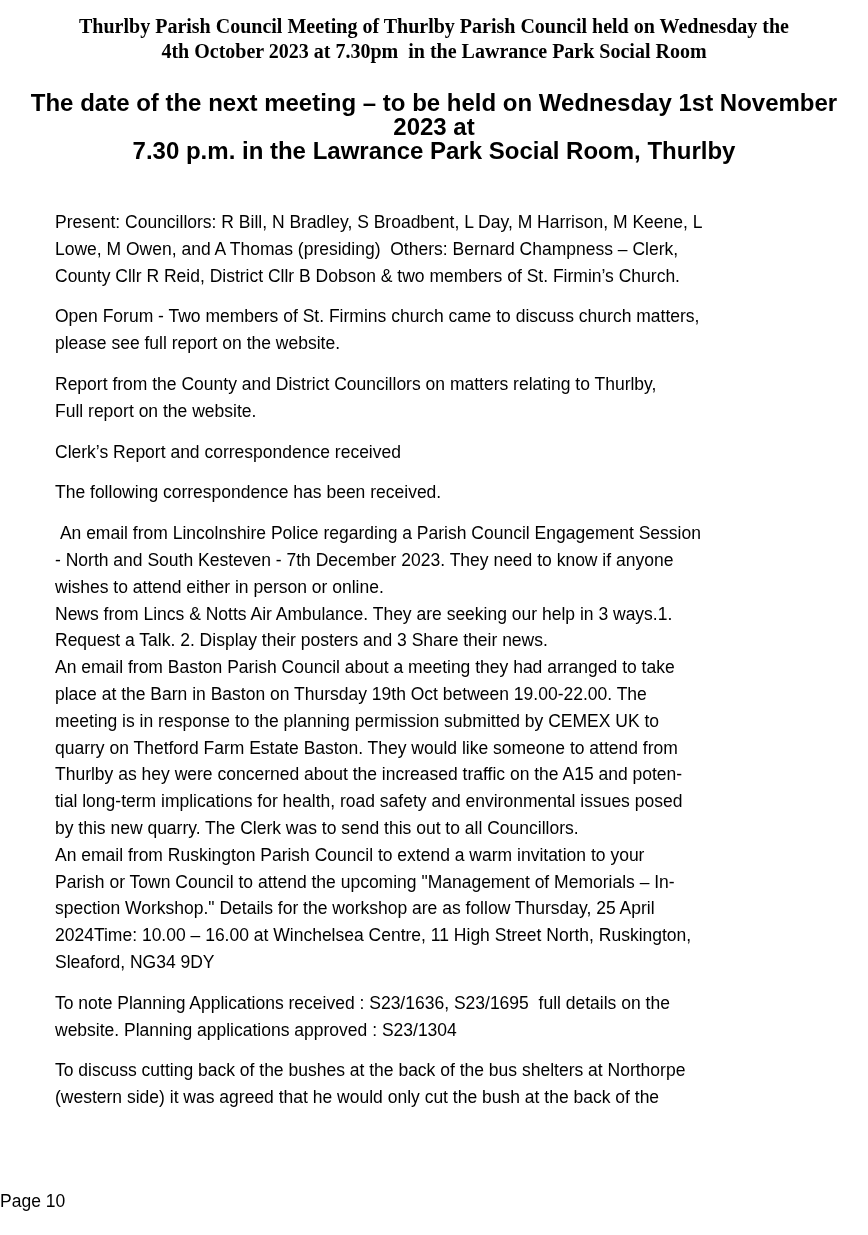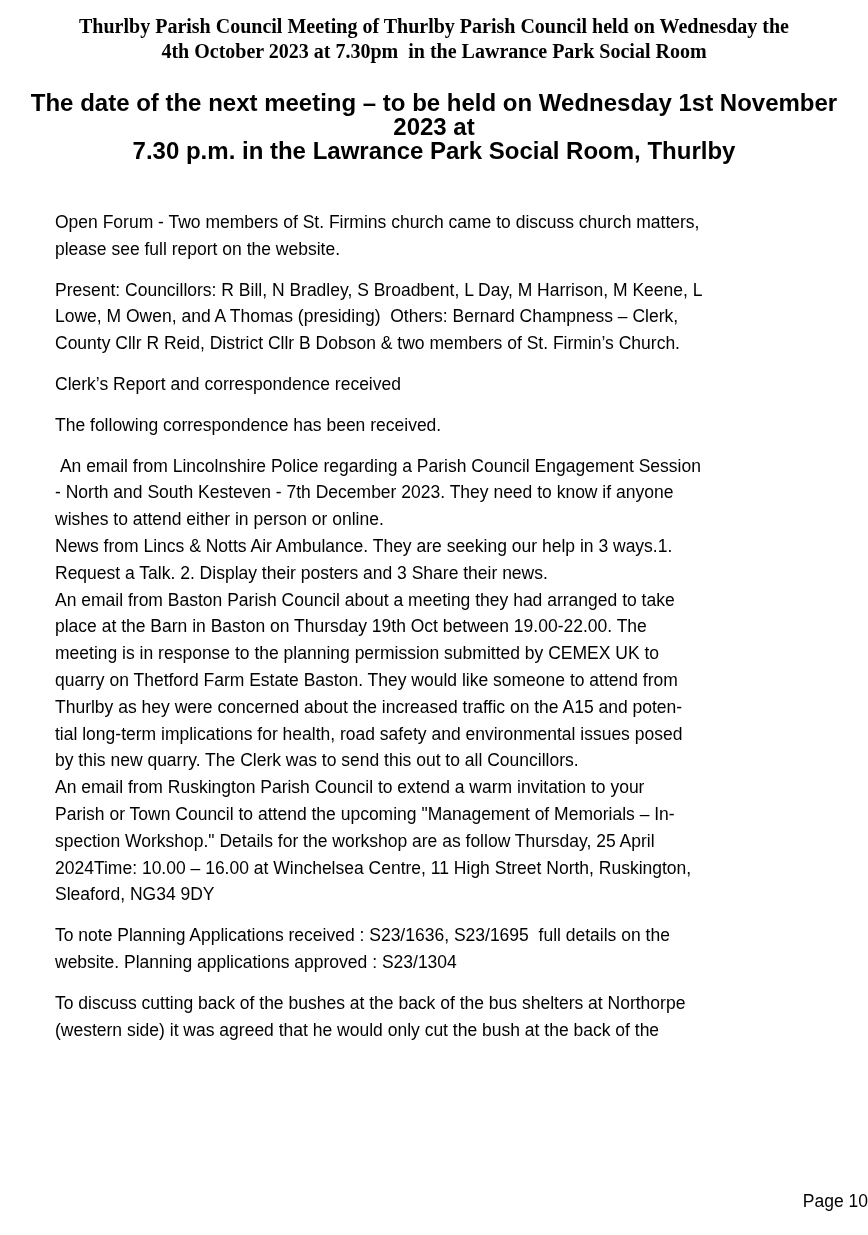--- a/index.html
+++ b/index.html
@@ -57,43 +57,45 @@
   }
   .body-text p {
     margin: 0 0 14px 0;
     white-space: pre-wrap;
   }
   .page-footer {
     position: absolute;
     left: 0;
     right: 0;
     bottom: 24px;
-    text-align: right;
+    text-align: left;
     font-size: 17.5px;
     line-height: 20px;
   }
 </style>
 </head>
 <body>
 
 <div class="page">
 
   <div class="doc-title">Thurlby Parish Council Meeting of Thurlby Parish Council held on Wednesday the
 4th October 2023 at 7.30pm  in the Lawrance Park Social Room</div>
 
 
   <div class="next-meeting">The date of the next meeting – to be held on Wednesday 1st November 2023 at
 7.30 p.m. in the Lawrance Park Social Room, Thurlby</div>
 
   <div class="body-text">
-    <p>Open Forum - Two members of St. Firmins church came to discuss church matters,
-please see full report on the website.</p>
     <p>Present: Councillors: R Bill, N Bradley, S Broadbent, L Day, M Harrison, M Keene, L
 Lowe, M Owen, and A Thomas (presiding)  Others: Bernard Champness – Clerk,
 County Cllr R Reid, District Cllr B Dobson &amp; two members of St. Firmin’s Church.</p>
+    <p>Open Forum - Two members of St. Firmins church came to discuss church matters,
+please see full report on the website.</p>
+    <p>Report from the County and District Councillors on matters relating to Thurlby,
+Full report on the website.</p>
     <p>Clerk’s Report and correspondence received</p>
     <p>The following correspondence has been received.</p>
     <p> An email from Lincolnshire Police regarding a Parish Council Engagement Session
 - North and South Kesteven - 7th December 2023. They need to know if anyone
 wishes to attend either in person or online.
 News from Lincs &amp; Notts Air Ambulance. They are seeking our help in 3 ways.1.
 Request a Talk. 2. Display their posters and 3 Share their news.
 An email from Baston Parish Council about a meeting they had arranged to take
 place at the Barn in Baston on Thursday 19th Oct between 19.00-22.00. The
 meeting is in response to the planning permission submitted by CEMEX UK to

